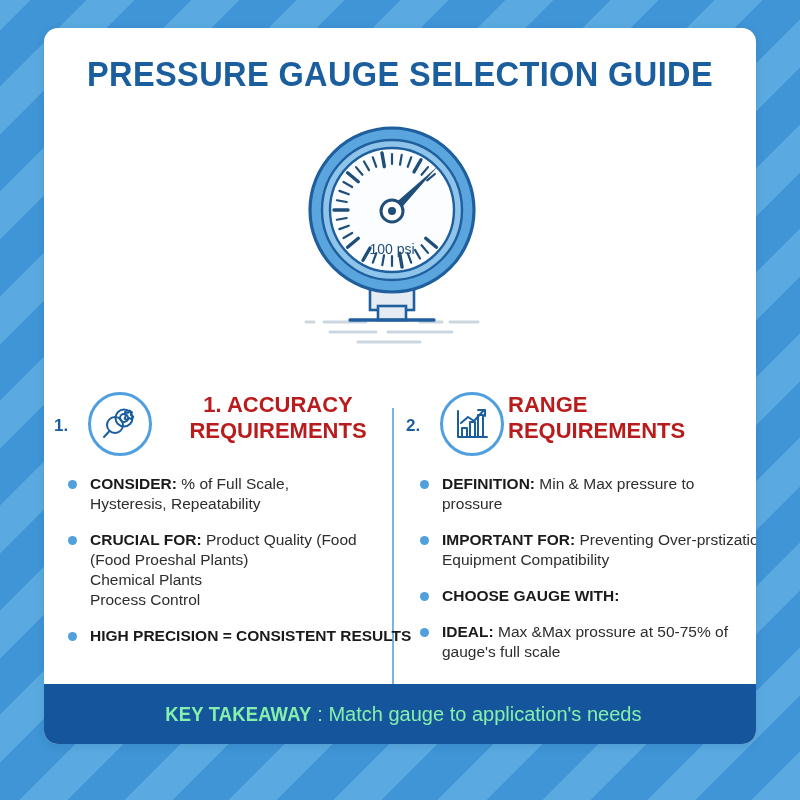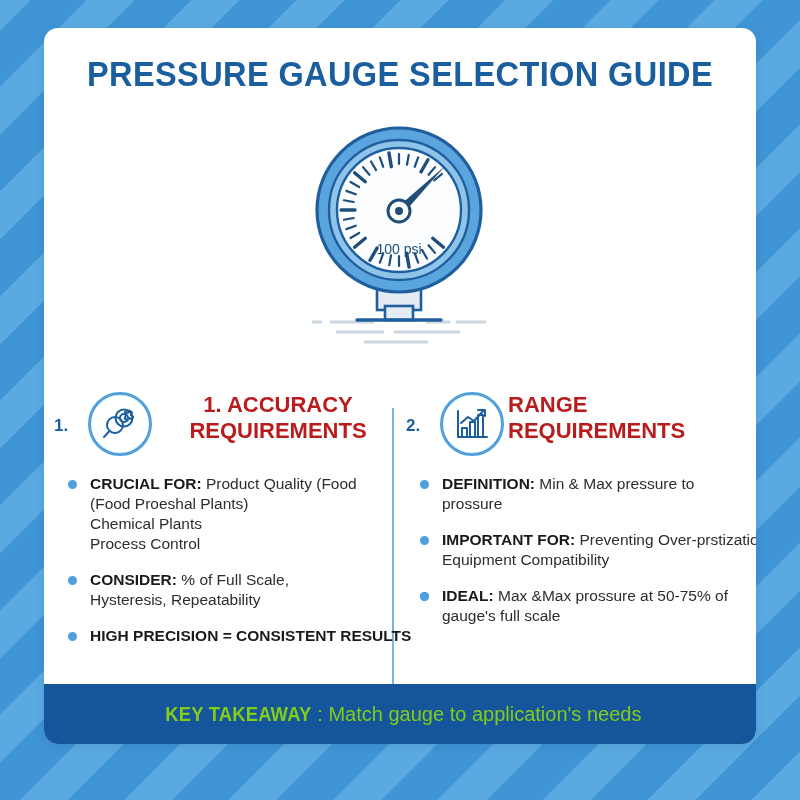--- a/index.html
+++ b/index.html
@@ -54,21 +54,21 @@
     font-weight: bold;
     letter-spacing: 0.4px;
     color: #1b5e9e;
     font-family: "Liberation Sans", sans-serif;
     transform: scaleX(0.93);
   }
 
   
   .gauge-wrap {
     position: absolute;
-    left: 255px;
+    left: 248px;
     top: 86px;
     width: 200px;
     height: 240px;
   }
 
   
   .columns {
     position: absolute;
     left: 0;
     top: 350px;
@@ -161,21 +161,21 @@
   .footer {
     position: absolute;
     left: 0;
     bottom: 0;
     width: 712px;
     height: 60px;
     background: #14559b;
     display: flex;
     align-items: center;
     justify-content: center;
-    color: #84cc16;
+    color: #86efac;
     font-size: 20px;
   }
   .footer b {
     font-weight: bold;
     letter-spacing: 0.2px;
     transform: scaleX(0.92);
     display: inline-block;
   }
   .footer .ft-rest { font-weight: normal; }
 </style>
@@ -321,28 +321,28 @@
                 <circle cx="15" cy="21" r="8"></circle>
                 <line x1="9.5" y1="27" x2="4" y2="33"></line>
               </g>
             </svg>
           </div>
           <div class="col-title">1. ACCURACY REQUIREMENTS</div>
         </div>
 
         <div class="bullets">
           <div class="bullet">
+            <b>CONSIDER:</b><span> % of Full Scale,</span>
+            <div>Hysteresis, Repeatability</div>
+          </div>
+          <div class="bullet">
             <b>CRUCIAL FOR:</b><span> Product Quality (Food</span>
             <div>(Food Proeshal Plants)</div>
             <div>Chemical Plants</div>
             <div>Process Control</div>
-          </div>
-          <div class="bullet">
-            <b>CONSIDER:</b><span> % of Full Scale,</span>
-            <div>Hysteresis, Repeatability</div>
           </div>
           <div class="bullet">
             <b class="nowrapline">HIGH PRECISION = CONSISTENT RESULTS</b>
           </div>
         </div>
       </div>
 
       <div class="col col-right">
         <div class="col-head">
           <div class="num">2.</div>
@@ -364,20 +364,21 @@
         <div class="bullets">
           <div class="bullet">
             <b>DEFINITION:</b><span> Min &amp; Max pressure to</span>
             <div>prossure</div>
           </div>
           <div class="bullet">
             <span class="nowrapline"><b>IMPORTANT FOR:</b><span> Preventing Over-prstization,</span></span>
             <div>Equipment Compatibility</div>
           </div>
           <div class="bullet">
+            <b>CHOOSE GAUGE WITH:</b>
           </div>
           <div class="bullet">
             <span class="nowrapline"><b>IDEAL:</b><span> Max &amp;Max prossure at 50-75% of</span></span>
             <div>gauge's full scale</div>
           </div>
         </div>
       </div>
 
     </div>
 

